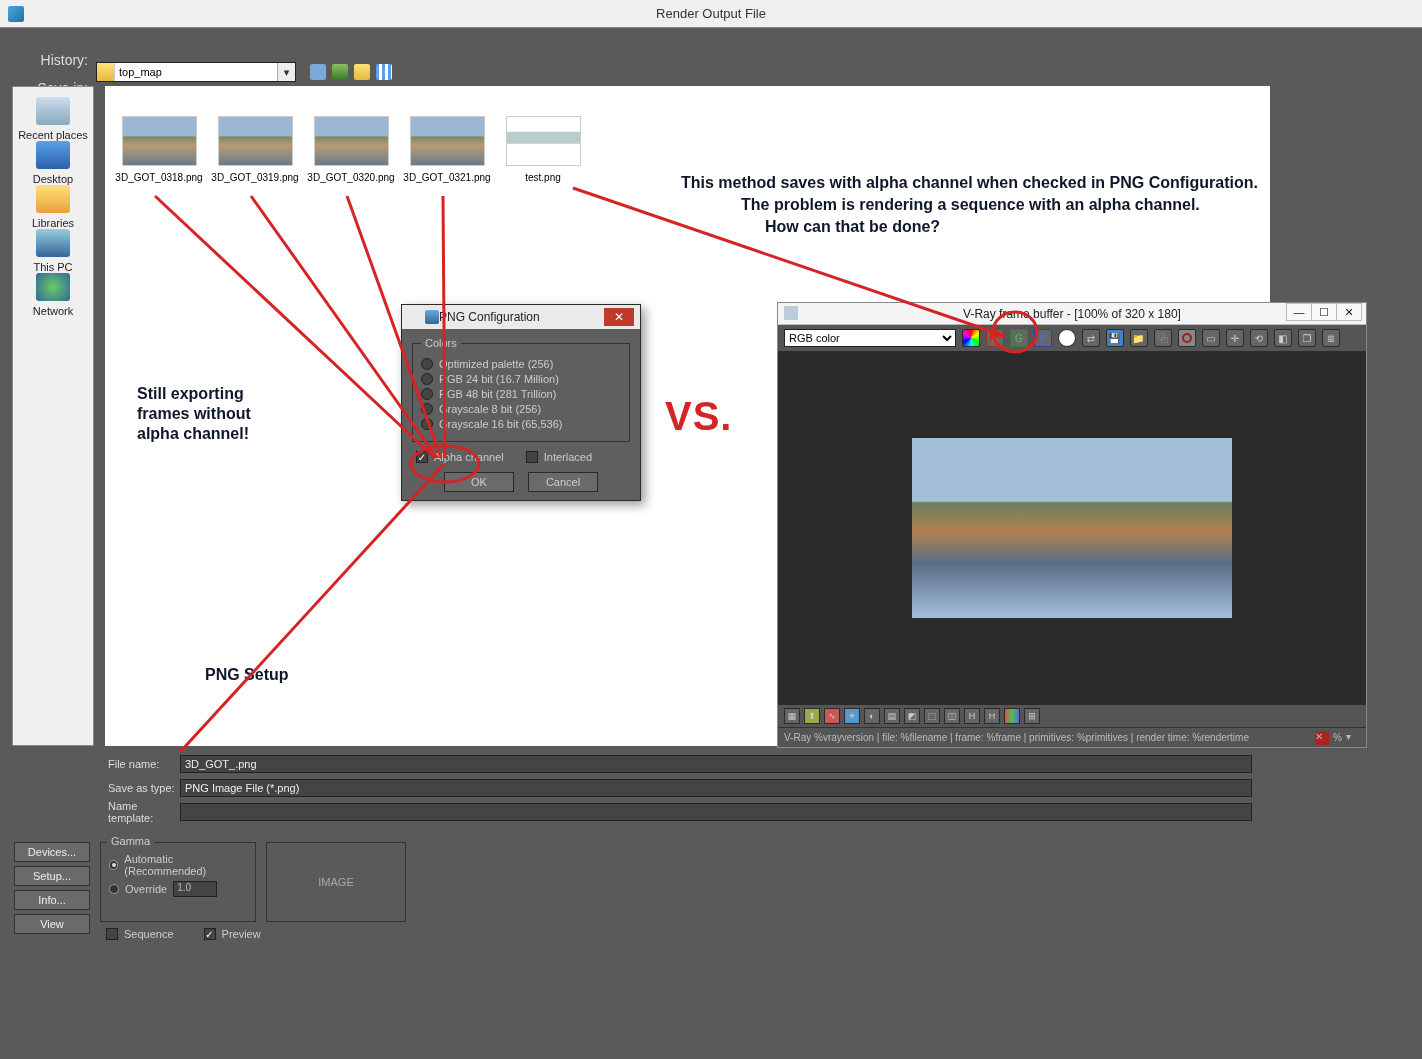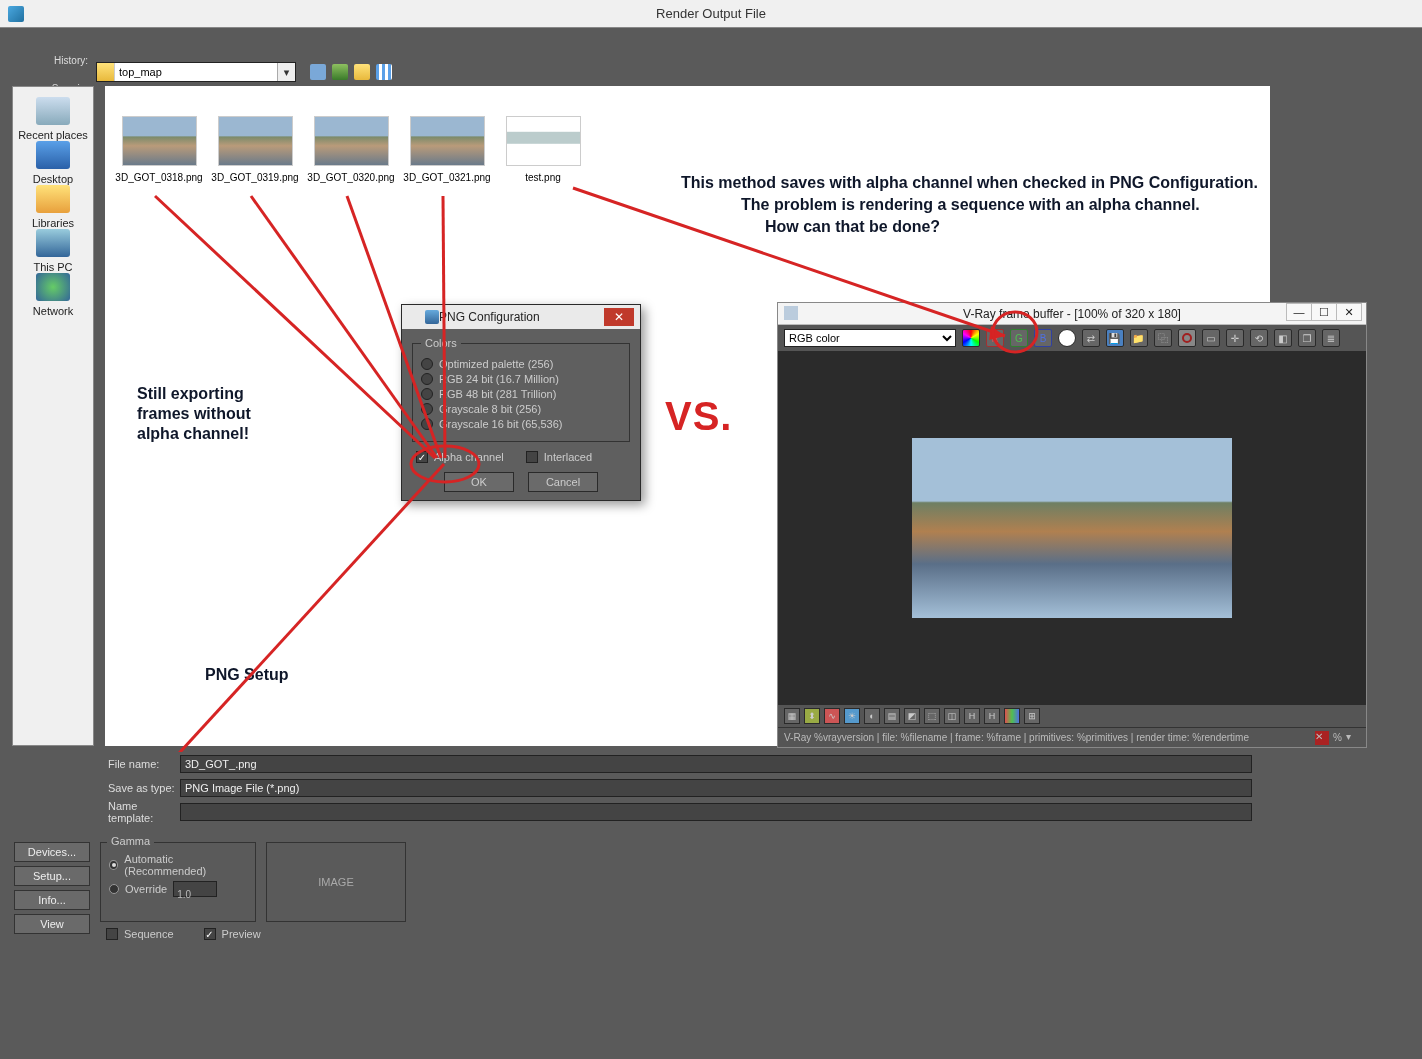--- a/index.html
+++ b/index.html
@@ -5,21 +5,21 @@
 * { box-sizing: border-box; margin: 0; padding: 0; font-family: "Segoe UI", Arial, sans-serif; }
 body { background: #5a5a5a; width: 1422px; height: 1059px; overflow: hidden; position: relative; font-size: 11px; color: #ccc; }
 
 
 .titlebar { background: #f0f0f0; height: 28px; display: flex; align-items: center; justify-content: center; color: #333; font-size: 13px; border-bottom: 1px solid #888; }
 .titlebar .appicon { position:absolute; left:8px; top:6px; width:16px; height:16px; background:linear-gradient(135deg,#4aa8e0,#2070a0); border-radius:2px; }
 
 
 .toprows { background:#5a5a5a; padding:4px 0 6px 0; }
 .row { display:flex; align-items:center; height:24px; margin-bottom:4px; }
-.row .lbl { width:96px; text-align:right; padding-right:8px; color:#ddd; font-size:10px;margin-top:32px; }
+.row .lbl { width:96px; text-align:right; padding-right:8px; color:#ddd; font-size:14px;margin-top:32px; }
 .row input.path { flex:0 0 1160px; height:18px; background:#fff; color:#000; border:1px solid #222; font-size:11px; padding:0 4px; }
 .row .combo { display:flex; width:200px; height:20px; background:#fff; border:1px solid #222; }
 .row .combo .fico { width:18px; background:linear-gradient(#ffe27a,#e8b93c); border-right:1px solid #ccc; }
 .row .combo input { flex:1; border:none; font-size:11px; padding:0 4px; }
 .row .combo .dd { width:18px; background:#eee; border-left:1px solid #aaa; display:flex; align-items:center; justify-content:center; color:#333; }
 .tb-icons { display:flex; gap:6px; margin-left:14px; }
 .tb-icons span { width:16px; height:16px; display:inline-block; border-radius:2px; }
 
 
 .main { position:absolute; left:0; right:0; top:86px; bottom:0; background:#5a5a5a; }
@@ -45,21 +45,21 @@
 .brow .combo2 { flex:0 0 1072px; height:18px; background:#444; color:#eee; border:1px solid #222; padding:0 4px; font-size:11px; display:flex; align-items:center; }
 
 
 .leftbtns { position:absolute; left:14px; top:756px; width:76px; display:flex; flex-direction:column; gap:4px; }
 .btn3d { height:20px; background:#6a6a6a; border:1px solid #333; color:#eee; font-size:11px; display:flex; align-items:center; justify-content:center; cursor:pointer; }
 .gamma { position:absolute; left:100px; top:756px; width:156px; height:80px; border:1px solid #333; padding:6px 8px; }
 .gamma legend{ position:absolute; top:-8px; left:6px; background:#5a5a5a; padding:0 4px; font-size:11px; color:#ccc;}
 .gamma .rad { display:flex; align-items:center; gap:6px; margin:4px 0; font-size:11px; color:#ccc; }
 .gamma .rad .r { width:10px; height:10px; border-radius:50%; border:1px solid #999; background:#333; display:flex; align-items:center; justify-content:center;}
 .gamma .rad .r.on::after{ content:""; width:4px; height:4px; background:#ddd; border-radius:50%; }
-.gamma .spin { width:44px; height:16px; background:#444; border:1px solid #222; color:#bbb; font-size:10px; padding:7px 3px; display:inline-block;}
+.gamma .spin { width:44px; height:16px; background:#444; border:1px solid #222; color:#bbb; font-size:10px; padding:0 3px; display:inline-block;}
 .imgprev { position:absolute; left:266px; top:756px; width:140px; height:80px; border:1px solid #333; display:flex; align-items:center; justify-content:center; color:#aaa; font-size:11px; }
 
 .seqrow { position:absolute; left:106px; top:842px; display:flex; gap:30px; align-items:center; }
 .chk { width:12px; height:12px; border:1px solid #222; background:#444; display:inline-flex; align-items:center; justify-content:center; color:#fff; font-size:10px; }
 
 
 .pngdlg { position:absolute; left:296px; top:218px; width:240px; background:#5f5f5f; border:1px solid #2a2a2a; box-shadow:4px 4px 10px rgba(0,0,0,0.4); }
 .pngdlg .tbar { height:24px; background:#eaeaea; display:flex; align-items:center; color:#222; font-size:12px; padding:0 6px; justify-content:space-between; }
 .pngdlg .tbar .close { width:30px; height:18px; background:#c0392b; color:#fff; display:flex; align-items:center; justify-content:center; font-size:12px; cursor:pointer;}
 .pngdlg .body { padding:8px 10px; color:#ccc; font-size:11px; }

